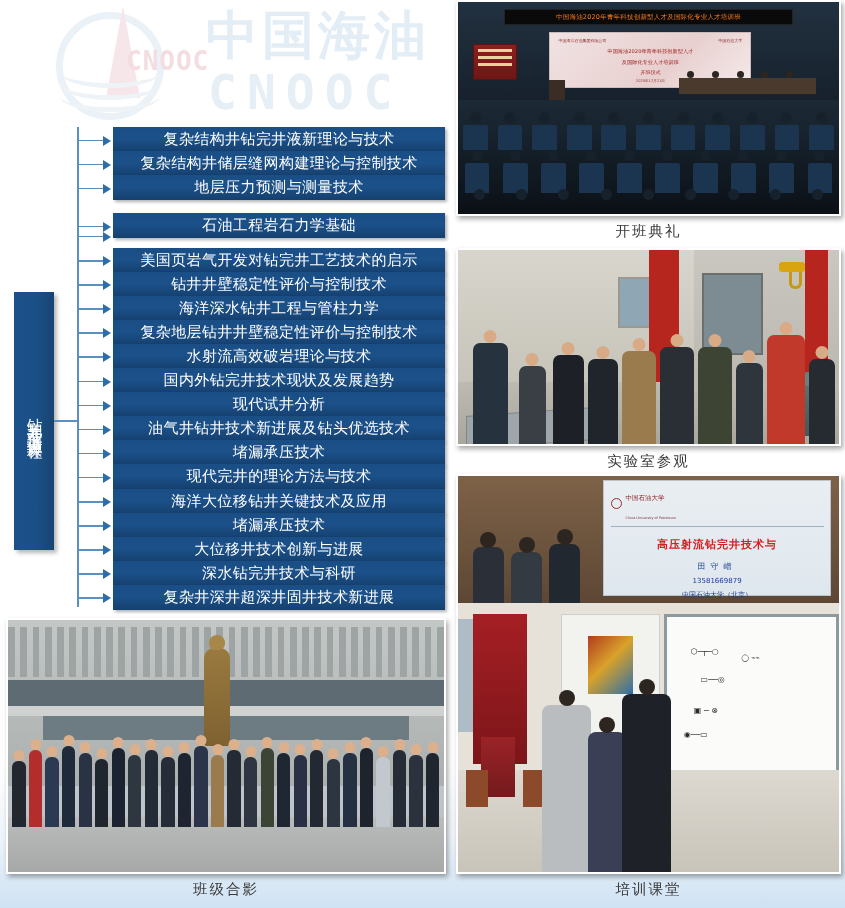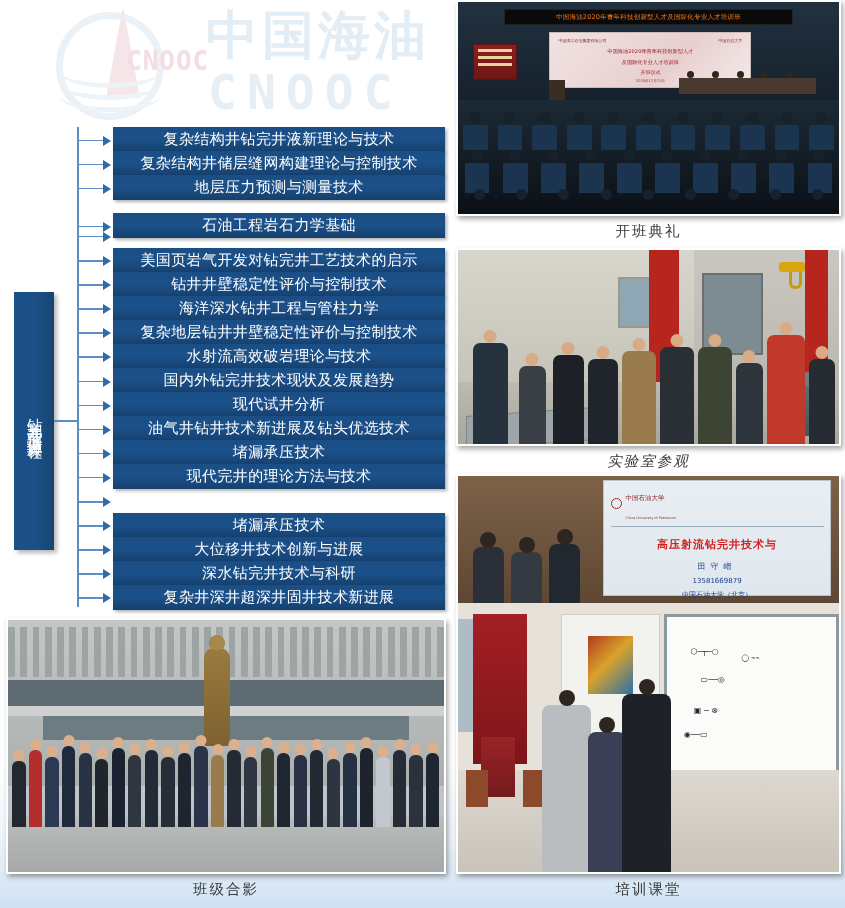--- a/index.html
+++ b/index.html
@@ -143,21 +143,21 @@
   .podium { position:absolute; left:24%; top:78px; width:16px; height:20px; background:#3c2d24; }
   .head-table { position:absolute; left:58%; top:76px; width:36%; height:16px; background:#4a3a2e; }
   .head-table i { position:absolute; top:-7px; width:7px; height:7px; border-radius:50%; background:#2c2620; }
   .aud-floor { position:absolute; left:0; top:46%; width:100%; height:54%; background:linear-gradient(#1c2a36,#0b1016); }
   .seatrow { position:absolute; left:0; width:100%; display:flex; justify-content:space-around; }
   .seatrow i { display:block; width:6.5%; height:100%; background:#1b3550; border-radius:2px 2px 0 0; }
   .headrow { position:absolute; left:0; width:100%; display:flex; justify-content:space-around; }
   .headrow i { display:block; width:11px; height:11px; border-radius:50%; background:#17212b; }
 
   
-  #ph-lab { left: 456px; top: 248px; width: 385px; font-style: italic; }
+  #ph-lab { left: 456px; top: 248px; width: 385px; }
   #ph-lab .photo { height: 198px; background:linear-gradient(#c9c7bf,#b3b1a8); }
   .lab-wall { position:absolute; left:0; top:0; width:62%; height:70%; background:linear-gradient(#d8d5cc,#c6c3b9); }
   .lab-col { position:absolute; left:50%; top:0; width:8%; height:72%; background:#b7251f; }
   .lab-col2 { position:absolute; right:3%; top:0; width:6%; height:70%; background:#b7251f; }
   .lab-window { position:absolute; left:42%; top:14%; width:13%; height:26%; background:#8fa6b4; border:2px solid #9b9890; }
   .lab-door { position:absolute; left:64%; top:12%; width:16%; height:42%; background:#7d8b93; border:2px solid #6b6f6d; }
   .crane { position:absolute; right:9%; top:6%; width:26px; height:10px; background:#d8a511; border-radius:3px; }
   .crane:after { content:''; position:absolute; left:40%; top:10px; width:7px; height:14px; border:3px solid #c49a12; border-top:none; border-radius:0 0 6px 6px; }
   .lab-floor { position:absolute; left:0; bottom:0; width:100%; height:32%; background:linear-gradient(#bdbab1,#a9a69d); }
   .lab-eq { position:absolute; left:2%; bottom:0; width:38%; height:17%; background:#9fa6a9; transform:skewY(-4deg); border:1px solid #80878a; }
@@ -333,20 +333,23 @@
       <div class="row" style="top: 346.4px;">
         <div class="connector"></div>
         <div class="arrow"></div>
         <div class="bar">
           <span>现代完井的理论方法与技术</span>
         </div>
       </div>
       <div class="row" style="top: 370.5px;">
         <div class="connector"></div>
         <div class="arrow"></div>
+        <div class="bar">
+          <span>海洋大位移钻井关键技术及应用</span>
+        </div>
       </div>
       <div class="row" style="top: 394.6px;">
         <div class="connector"></div>
         <div class="arrow"></div>
         <div class="bar">
           <span>堵漏承压技术</span>
         </div>
       </div>
       <div class="row" style="top: 418.7px;">
         <div class="connector"></div>

